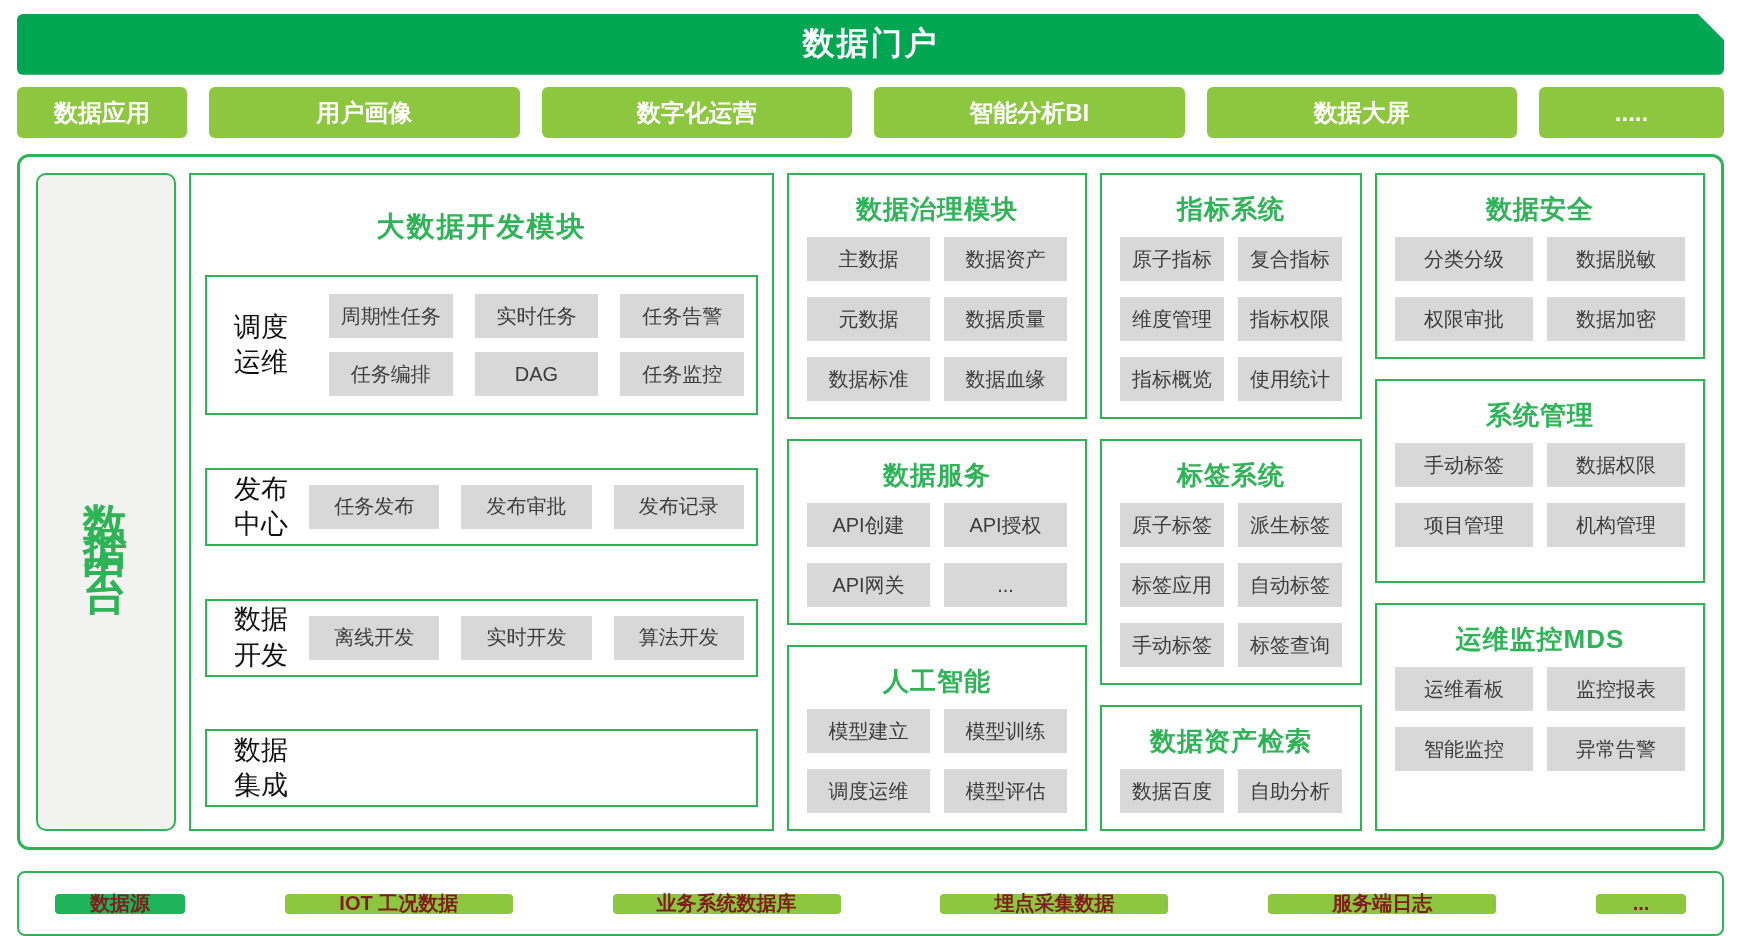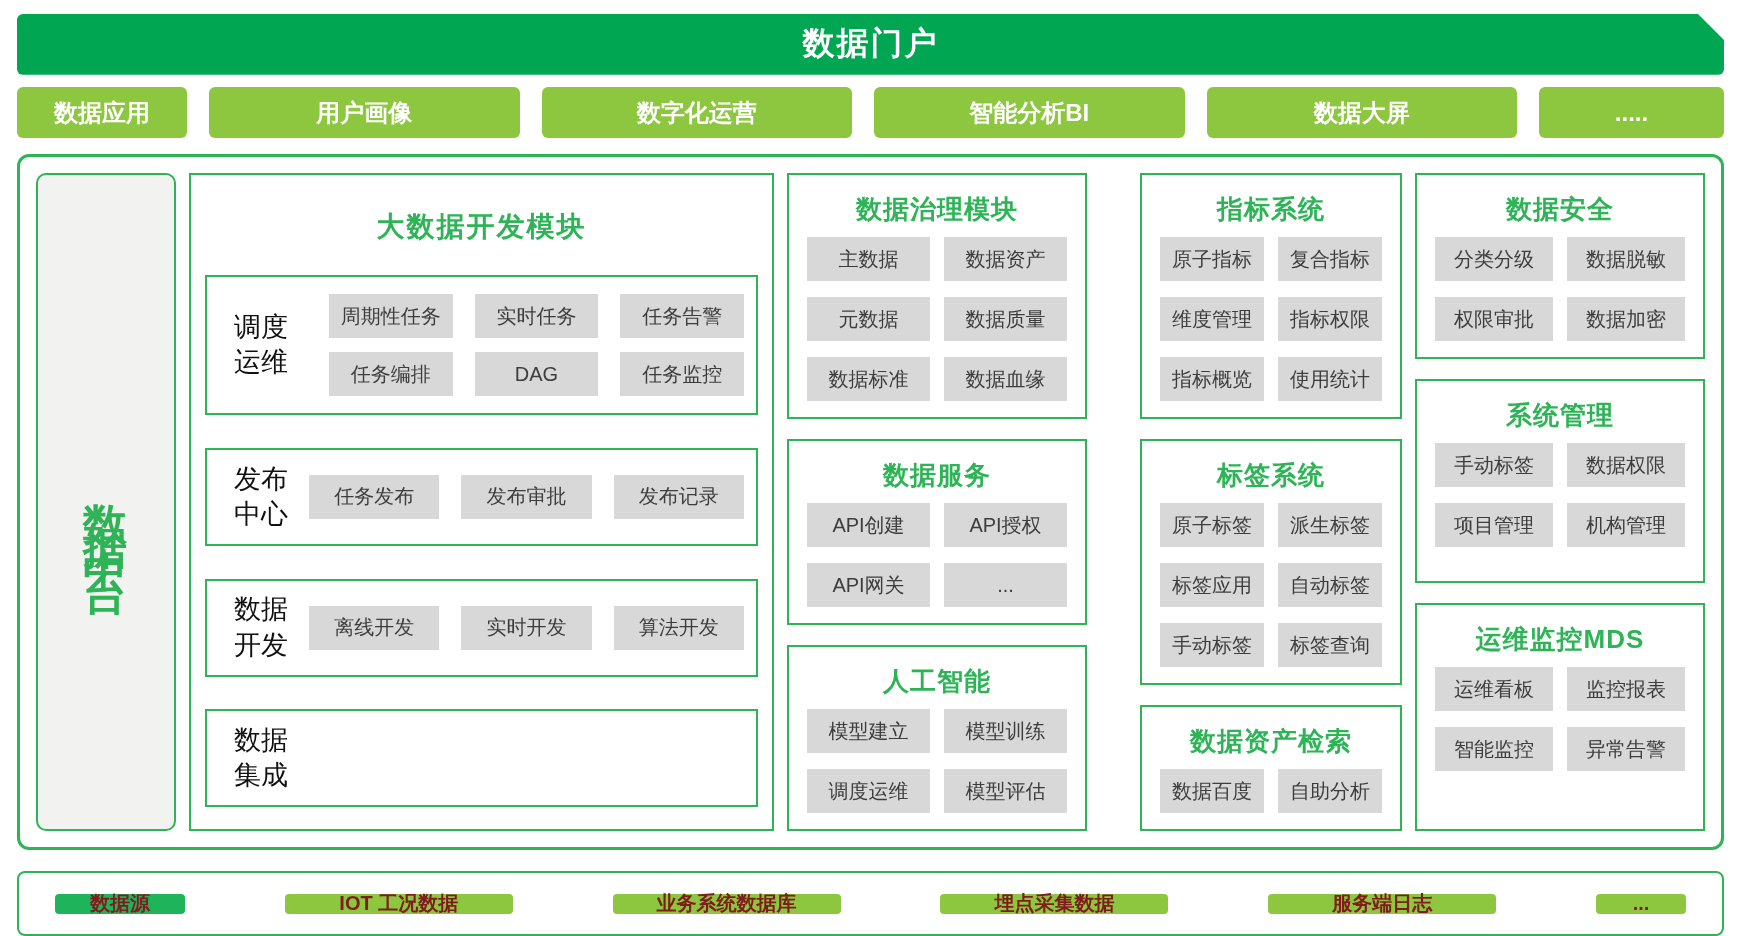--- a/index.html
+++ b/index.html
@@ -44,33 +44,33 @@
     font-size:26px;font-weight:700;color:var(--border-green);letter-spacing:1px;}
   .chip{background:var(--chip-gray);color:var(--chip-text);font-size:20px;
     display:flex;align-items:center;justify-content:center;height:44px;}
 
   
   .bigdata{flex:0 0 585px;padding:4px 14px 22px;}
   .bd-title{height:96px;display:flex;align-items:center;justify-content:center;
     font-size:28px;font-weight:700;color:var(--border-green);letter-spacing:2px;}
   .bd-body{flex:1;display:flex;flex-direction:column;justify-content:space-between;}
   .bd-section{border:2px solid var(--border-green);display:flex;align-items:center;
-    padding:0 12px;height:98px;}
+    padding:0 12px;height:78px;}
   .bd-section.tall{height:140px;gap:20px;}
   .bd-label{flex:0 0 84px;font-size:27px;color:#111;text-align:center;line-height:1.3;
     width:84px;}
   .bd-label span{display:inline-block;width:58px;}
   .bd-chips{flex:1;display:grid;grid-template-columns:repeat(3,1fr);gap:14px 22px;
     padding-left:6px;}
   .bd-chips.cols2{grid-template-columns:repeat(2,1fr);}
 
   
   .col{display:flex;flex-direction:column;gap:20px;}
   .col-gov{flex:0 0 300px;}
-  .col-ind{flex:0 0 262px;margin-left:40px;}
+  .col-ind{flex:0 0 262px;}
   .col-sec{flex:1;}
   .cbox{padding:6px 18px 0;}
   .cbox .chips{display:grid;grid-template-columns:repeat(2,1fr);gap:16px 14px;
     padding-bottom:16px;}
   .h-gov1{flex:0 0 238px;} .h-gov2{flex:0 0 166px;} .h-gov3{flex:1;}
   .h-ind1{flex:0 0 234px;} .h-ind2{flex:0 0 228px;} .h-ind3{flex:1;}
   .h-sec1{flex:0 0 184px;} .h-sec2{flex:0 0 204px;} .h-sec3{flex:1;}
 
   
   .src-row{height:70px;margin-top:21px;border:2px solid var(--border-green);

